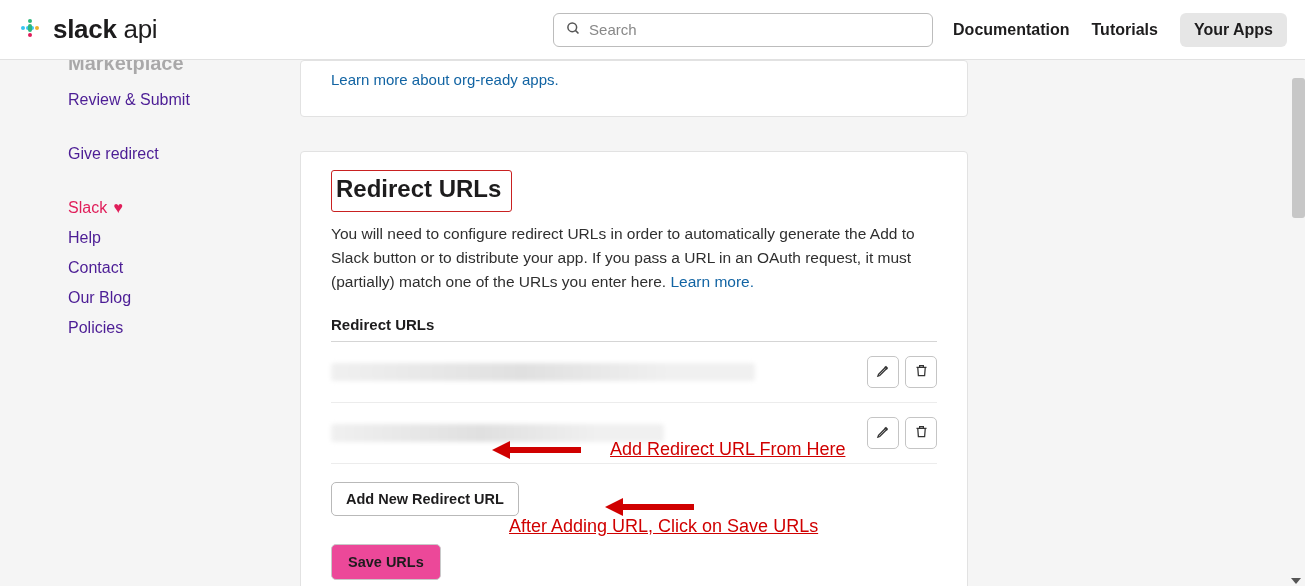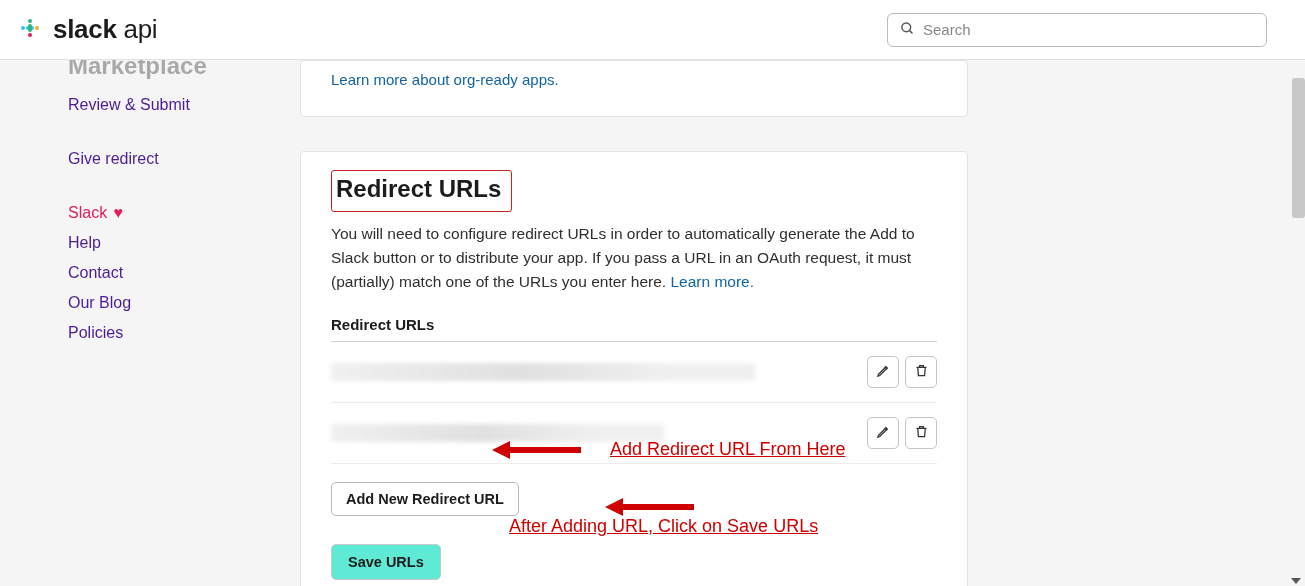--- a/index.html
+++ b/index.html
@@ -60,21 +60,21 @@
 
   
   .sidebar {
     position: absolute;
     top: 52px;
     left: 68px;
     width: 200px;
   }
   .sidebar .heading {
     font-weight: 700;
-    font-size: 24px;
+    font-size: 20px;
     color: #1d1c1d;
     margin-bottom: 10px;
     margin-top: 0;
     opacity: 0.35;
   }
   .sidebar .item {
     font-size: 16px;
     color: #4c1d95;
     padding: 6px 0;
     cursor: pointer;
@@ -153,21 +153,21 @@
     border-radius: 5px;
     padding: 8px 14px;
     font-weight: 700;
     font-size: 14.5px;
     cursor: pointer;
     color: #1d1c1d;
   }
   .btn-save {
     margin-top: 28px;
     border: 1px solid #c9c9c9;
-    background: #5eead4;
+    background: #ec4899;
     border-radius: 5px;
     padding: 9px 16px;
     font-weight: 700;
     font-size: 14.5px;
     cursor: pointer;
     color: #1d1c1d;
   }
 
   
   .annotation {
@@ -239,20 +239,25 @@
   <div class="search-wrap">
     <span style="margin-right:8px;">
       <svg width="15" height="15" viewBox="0 0 24 24" fill="none" stroke="#555" stroke-width="2.4">
         <circle cx="10" cy="10" r="7"></circle>
           <line x1="20" y1="20" x2="15" y2="15"></line>
       </svg>
     </span>
     <input type="text" placeholder="Search" style="">
   </div>
 
+  <div class="nav-right">
+    <span class="nav-link">Documentation</span>
+    <span class="nav-link">Tutorials</span>
+    <span class="nav-btn">Your Apps</span>
+  </div>
 </div>
 
 <div class="sidebar">
   <div class="heading">Marketplace</div>
   <div class="item">Review &amp; Submit</div>
   <div class="group-gap"></div>
   <div class="item">Give redirect</div>
   <div class="group-gap"></div>
   <div class="item pink">
     <span>Slack</span>

